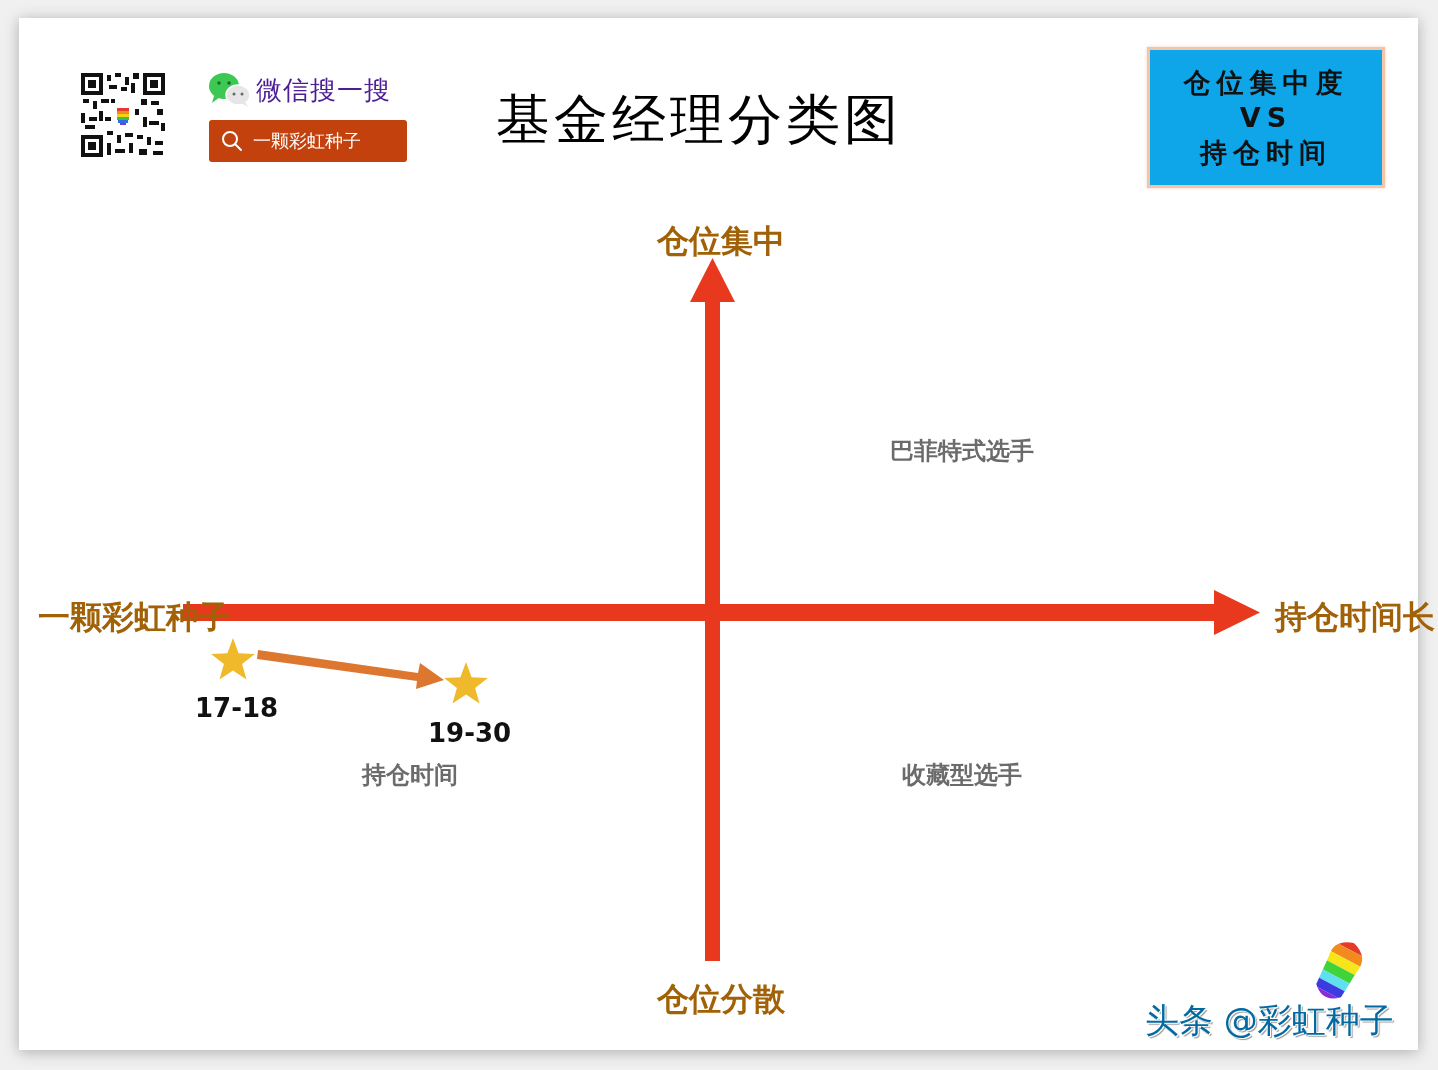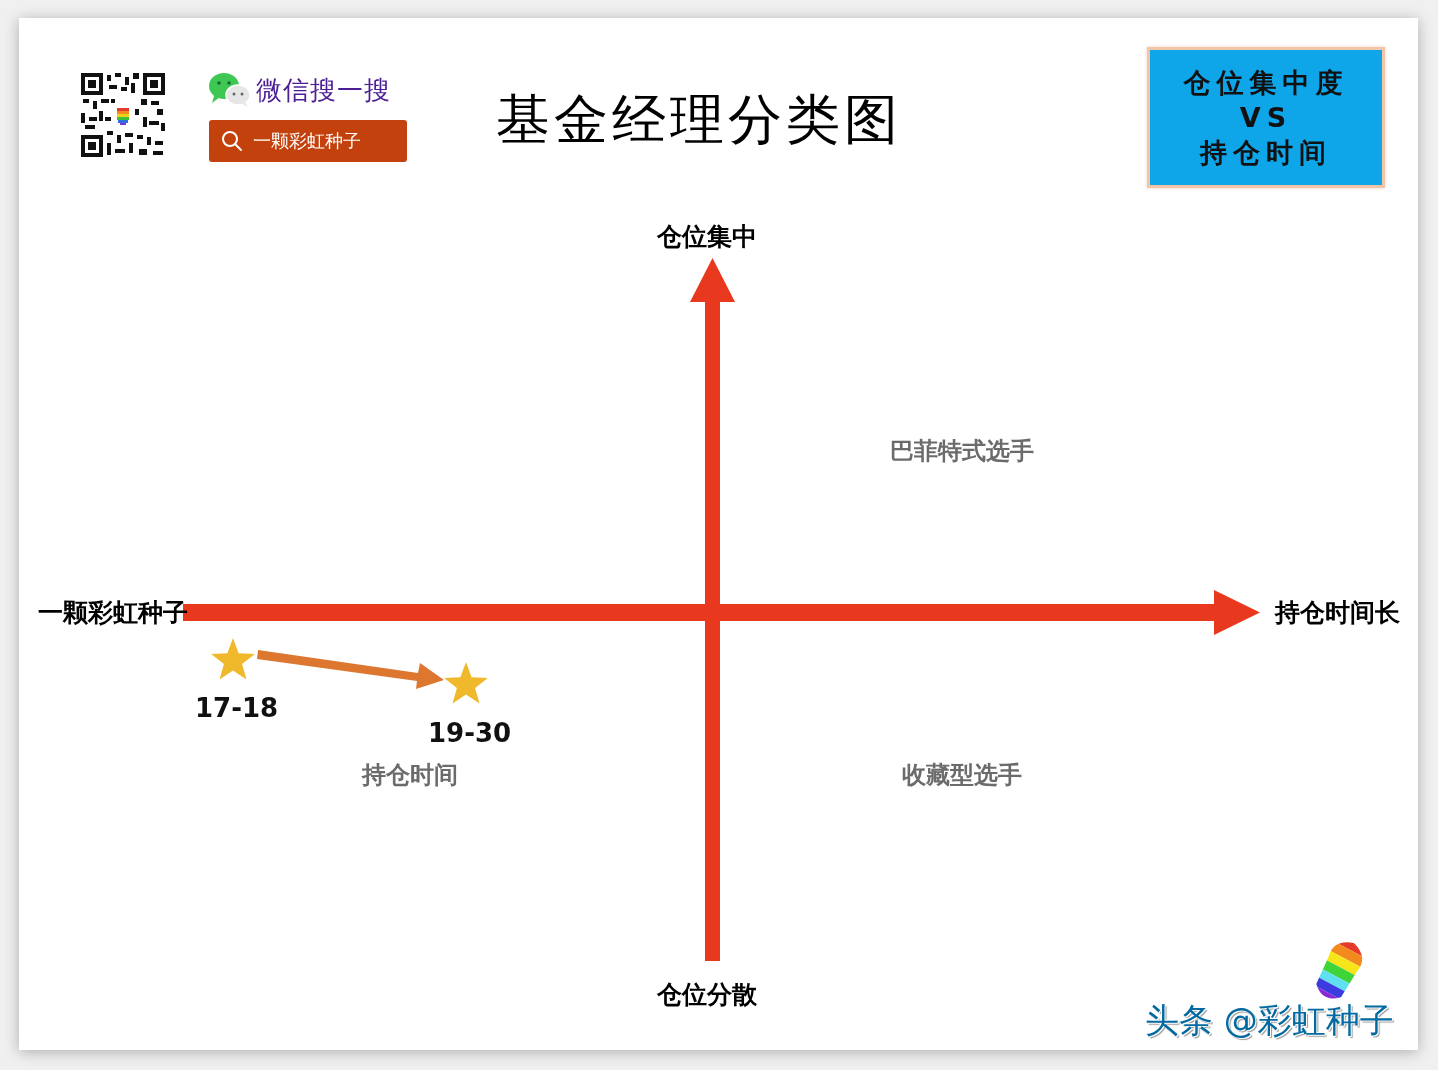--- a/index.html
+++ b/index.html
@@ -23,21 +23,21 @@
     .main-title {
       left: 476px; top: 64px; width: 440px; font-size: 54px; font-weight: normal; color: #000;
       letter-spacing: 4px; white-space: nowrap;
     }
     .legend-box {
       left: 1128px; top: 29px; width: 232px; height: 135px; border: 3px solid #f2c4a8;
       background: #0ea5e9; box-shadow: 0 0 3px rgba(240,180,150,0.6);
       display: flex; flex-direction: column; align-items: center; justify-content: center;
       font-size: 27px; font-weight: bold; color: #111; line-height: 35px; letter-spacing: 6px;
     }
-    .axis-label { font-size: 25px; font-weight: bold; color: #000000; white-space: nowrap; font-family: Liberation Mono, monospace; }
+    .axis-label { font-size: 32px; font-weight: bold; color: #a16207; white-space: nowrap; font-family: Liberation Mono, monospace; }
     .quad-label { font-size: 24px; font-weight: bold; color: #6b6b6b; white-space: nowrap; }
     .point-label { font-size: 26px; font-weight: bold; color: #111; white-space: nowrap; }
     .watermark {
       font-size: 34px; color: #0369a1; white-space: nowrap;
       text-shadow: 1px 1px 0 #fff, -1px -1px 0 #fff, 2px 2px 1px #999;
     }
     svg.overlay { position: absolute; left: 0; top: 0; }
   </style>
 </head>
 <body>

